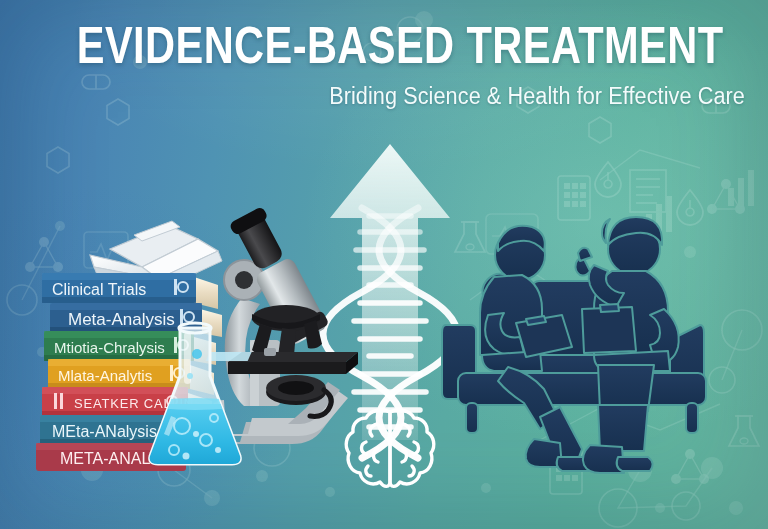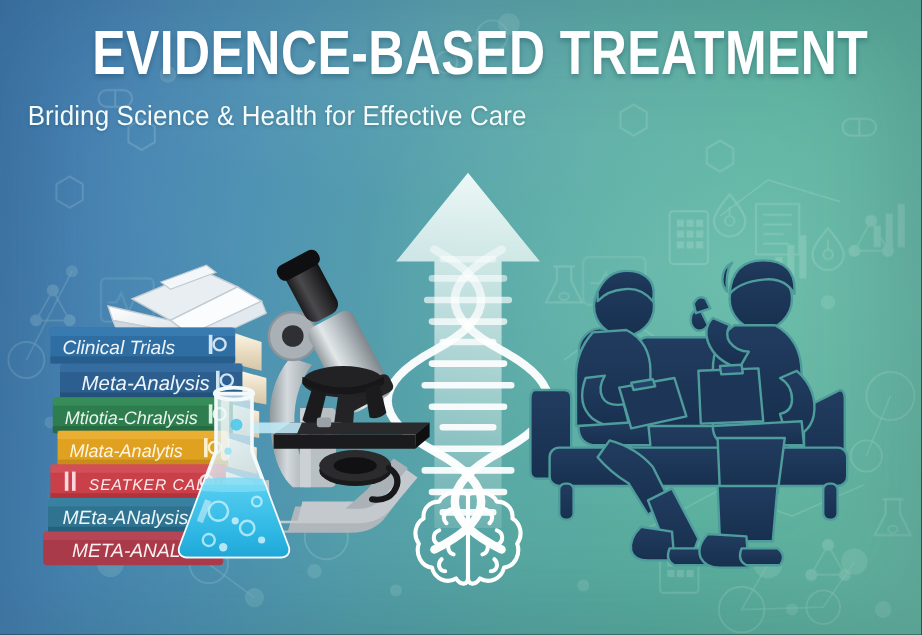--- a/index.html
+++ b/index.html
@@ -50,21 +50,21 @@
     box-shadow: inset 0 0 90px 18px rgba(20,60,80,0.22);
     pointer-events: none;
   }
 
   
   .header {
     position: absolute;
     top: 18px;
     left: 0;
     width: 100%;
-    text-align: left;
+    text-align: right;
     z-index: 40;
   }
   .title {
     margin: 0;
     color: #ffffff;
     font-family: "Liberation Sans Narrow", "Liberation Sans", sans-serif;
     font-weight: 700;
     font-size: 52px;
     line-height: 1.05;
     letter-spacing: 0.5px;
@@ -83,21 +83,21 @@
     transform-origin: center;
     text-shadow: 0 1px 3px rgba(10,50,70,0.30);
     white-space: nowrap;
   }
 
   
   .art {
     position: absolute;
     z-index: 20;
   }
-  #books-art   { left: 22px;  top: 215px; font-style: italic; }
+  #books-art   { left: 22px;  top: 215px; }
   #flask-art   { left: 140px; top: 318px; z-index: 24; }
   #scope-art   { left: 198px; top: 212px; z-index: 22; }
   #dna-art     { left: 322px; top: 140px; z-index: 18; }
   #people-art  { left: 438px; top: 205px; z-index: 21; }
 
   svg { display: block; overflow: visible; }
 </style>
 </head>
 <body>
 

